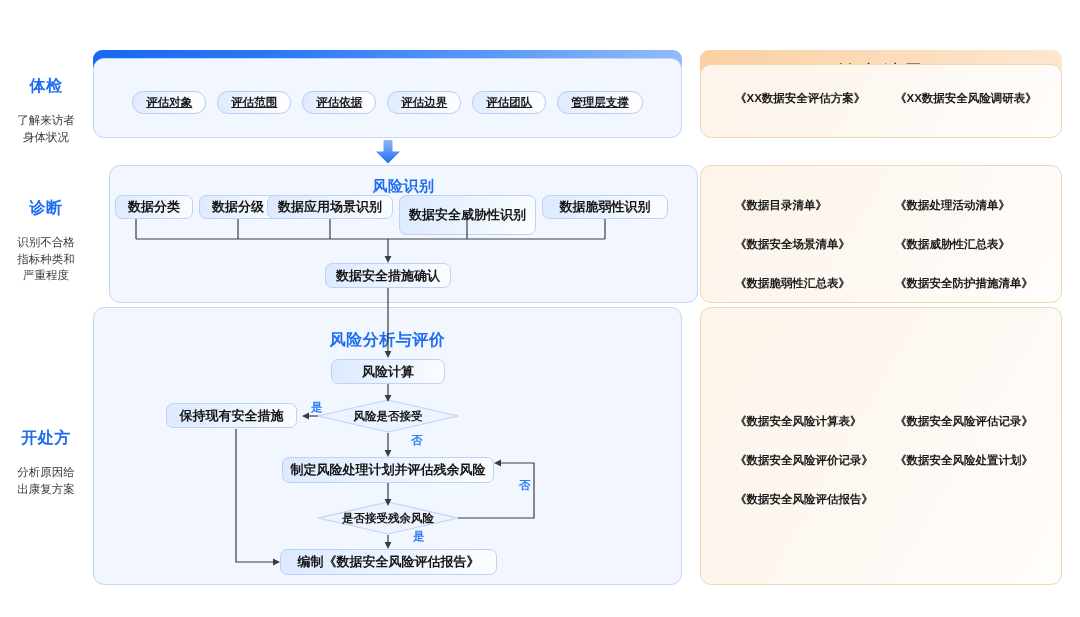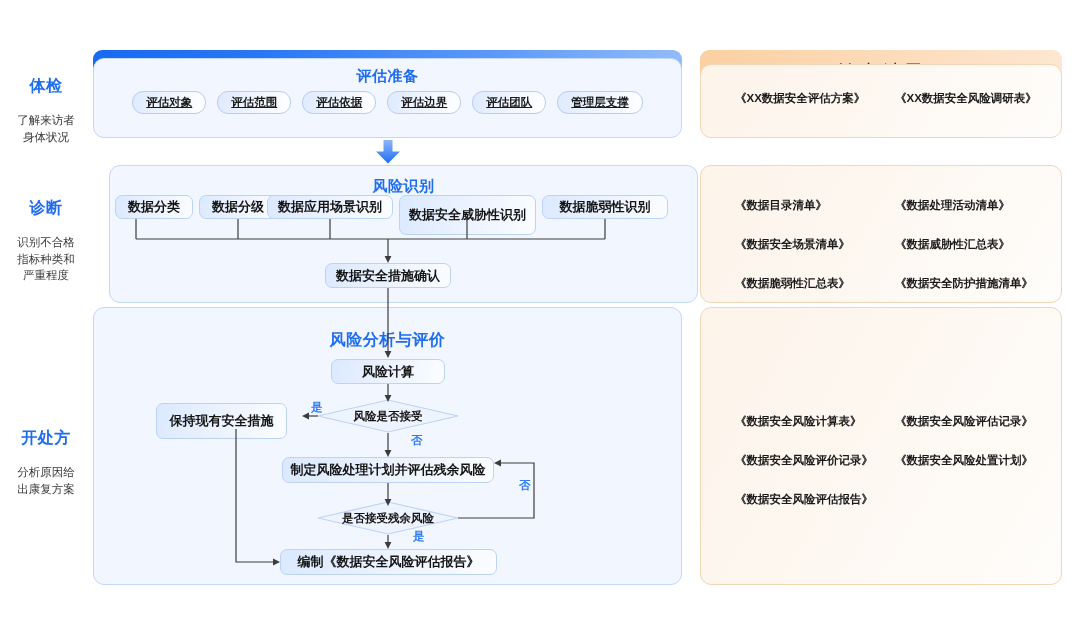--- a/index.html
+++ b/index.html
@@ -97,21 +97,20 @@
 指标种类和
 严重程度</div>
 </div>
 <div class="stage" style="left:0px;top:420px;">
   <div class="t">开处方</div>
   <div class="d" style="white-space:pre-line;">分析原因给
 出康复方案</div>
 </div>
 
 <div class="panel" id="panel-prep">
-  <div class="panel-title" style="top:8px;">评估准备</div>
   <div id="chips">
     <div class="chip">评估对象</div>
     <div class="chip">评估范围</div>
     <div class="chip">评估依据</div>
     <div class="chip">评估边界</div>
     <div class="chip">评估团队</div>
     <div class="chip">管理层支撑</div>
   </div>
 </div>
 
@@ -150,21 +149,21 @@
     <path d="M388,239 L388,259"></path>
   </g>
   <path d="M388,263 L384.6,256 L391.4,256 Z" fill="#3c3c3c"></path>
 </svg>
 
 <div class="panel" id="panel-analysis">
   <div class="panel-title" style="top:22px;font-size:16px;">风险分析与评价</div>
 </div>
 
 <div class="node" style="left:331px;top:359px;width:114px;height:25px;">风险计算</div>
-<div class="node" style="left:156px;top:403px;width:131px;height:36px;">保持现有安全措施</div>
+<div class="node" style="left:166px;top:403px;width:131px;height:25px;">保持现有安全措施</div>
 <div class="node" style="left:282px;top:457px;width:212px;height:26px;">制定风险处理计划并评估残余风险</div>
 <div class="node" style="left:280px;top:549px;width:217px;height:26px;">编制《数据安全风险评估报告》</div>
 
 <div class="diamond-label" style="left:318px;top:406px;width:140px;height:20px;">风险是否接受</div>
 <div class="diamond-label" style="left:318px;top:508px;width:140px;height:20px;">是否接受残余风险</div>
 
 <span class="yn" style="left:311px;top:400px;">是</span>
 <span class="yn" style="left:411px;top:433px;">否</span>
 <span class="yn" style="left:519px;top:478px;">否</span>
 <span class="yn" style="left:413px;top:529px;">是</span>

